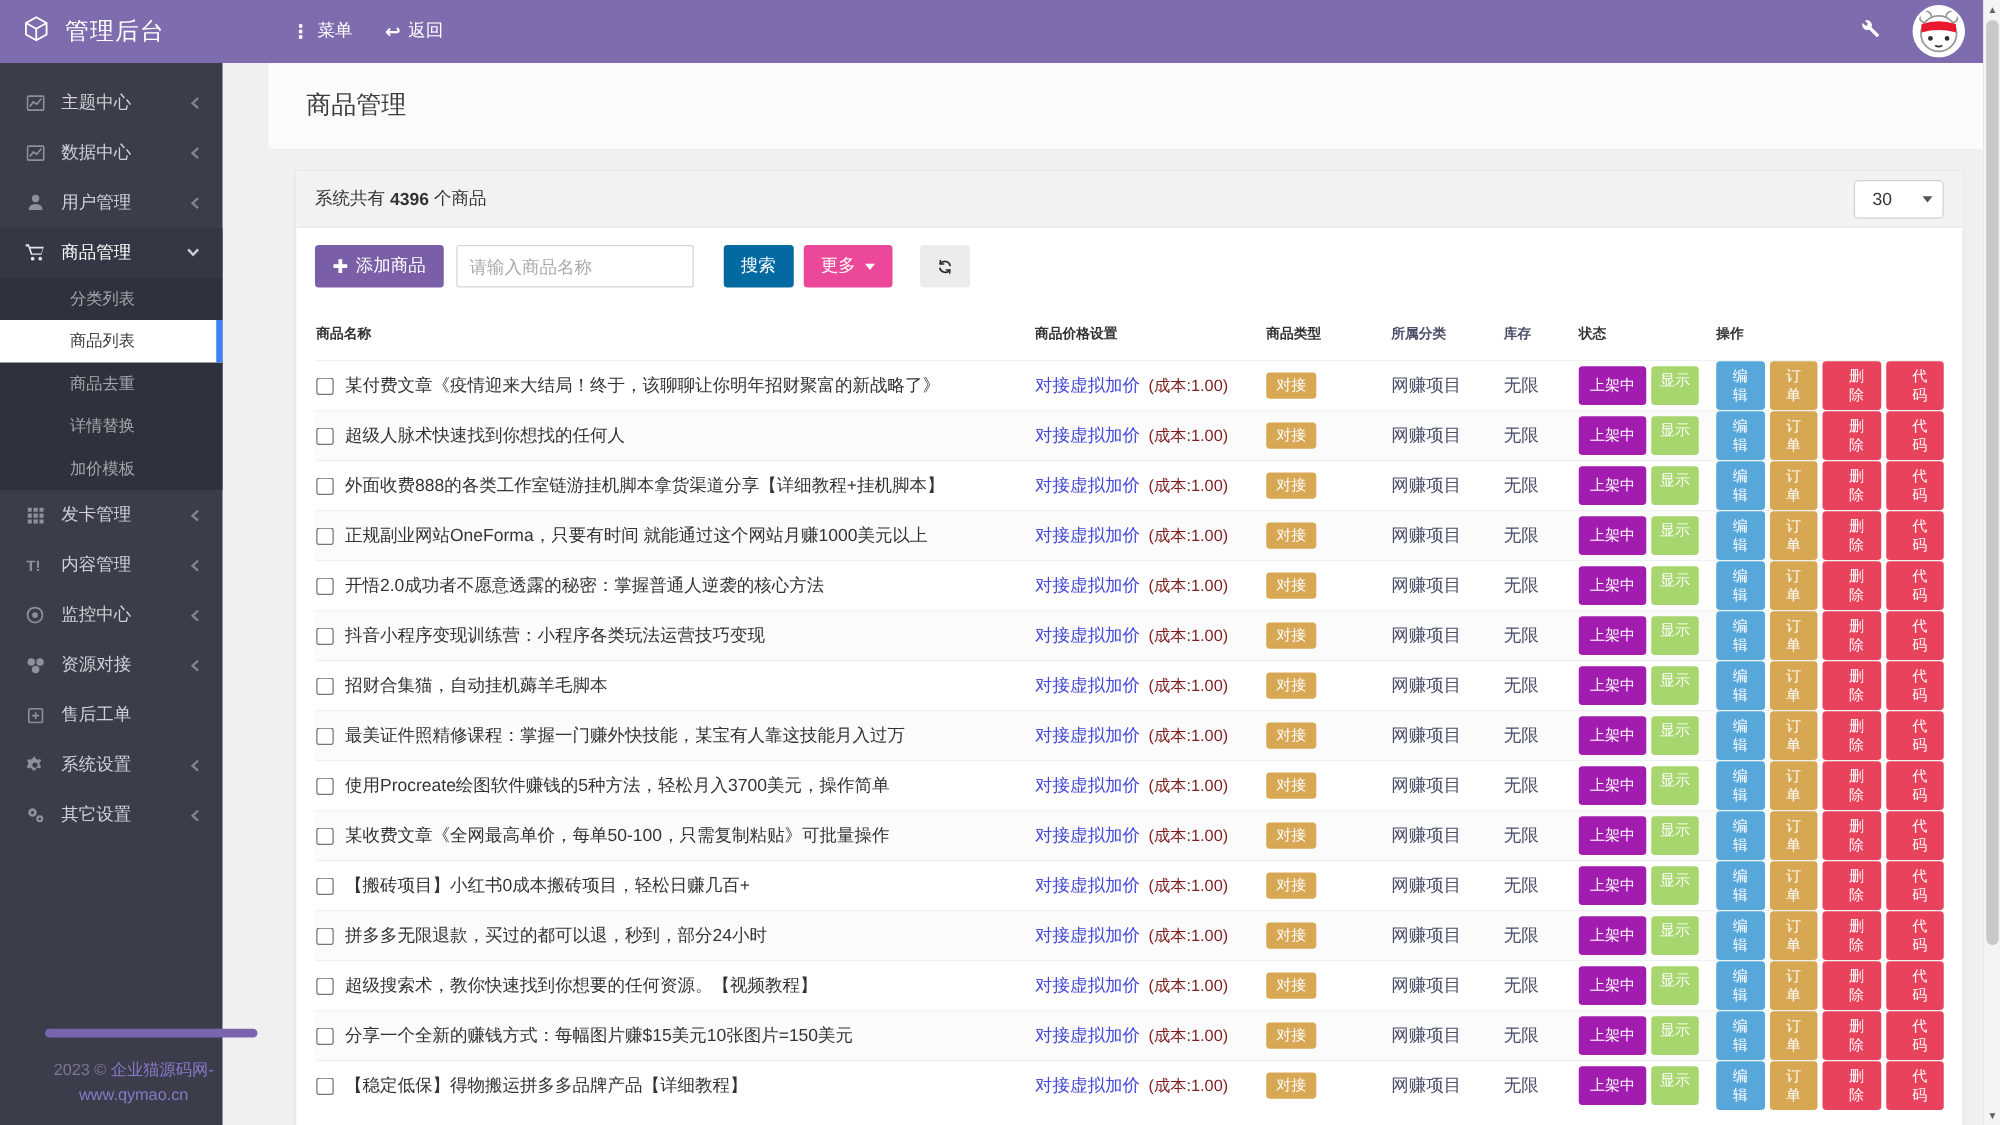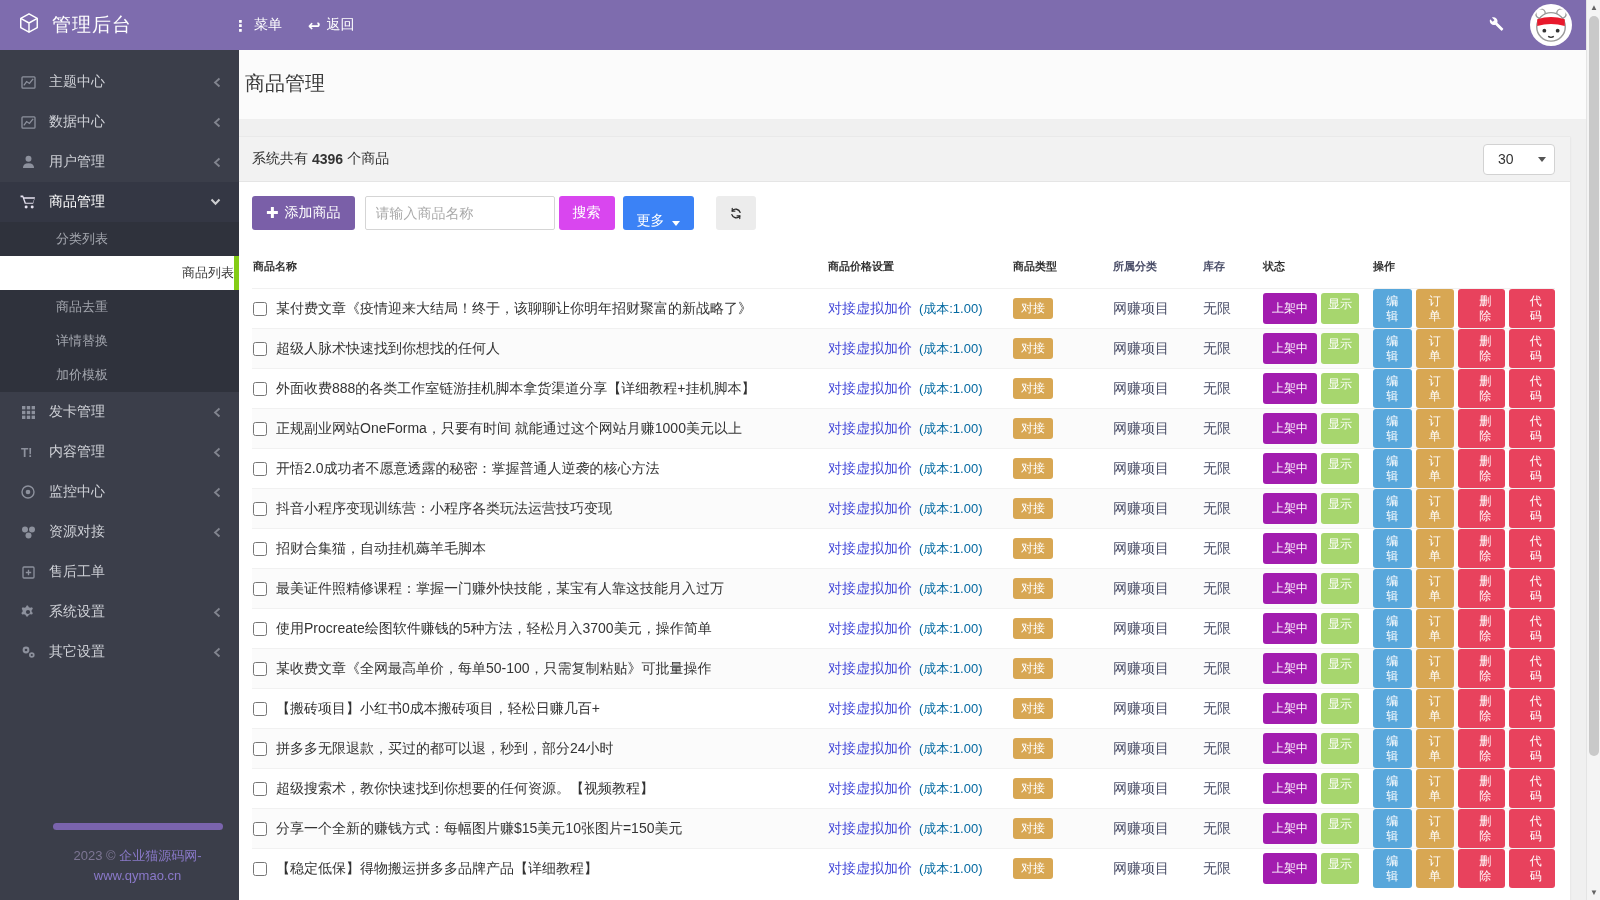--- a/index.html
+++ b/index.html
@@ -12,34 +12,34 @@
   .brand { width:215px; display:flex; align-items:center; gap:12px; padding-left:18px; }
   .brand-title { font-size:19px; letter-spacing:1px; }
   .topmenu { display:flex; align-items:center; gap:26px; margin-left:18px; font-size:14px; }
   .topmenu .titem { display:flex; align-items:center; gap:6px; cursor:pointer; color:#fff; }
   .tm-ico { font-size:15px; font-weight:bold; line-height:1; }
   .topright { margin-left:auto; display:flex; align-items:center; gap:26px; padding-right:28px; }
   .avatar-wrap { width:42px; height:42px; border-radius:50%; overflow:hidden;
     border:2px solid rgba(255,255,255,.55); background:#fff; }
 
   
-  .sidebar { position:fixed; top:50px; left:0; bottom:0; width:239px; background:#3b3e4a; z-index:20; }
+  .sidebar { position:fixed; top:50px; left:0; bottom:0; width:178px; background:#3b3e4a; z-index:20; }
   .snav { padding-top:12px; }
   .sitem { height:40px; display:flex; align-items:center; padding:0 18px 0 20px;
     color:#cfd1d7; font-size:14px; cursor:pointer; }
   .sitem .sico { width:16px; margin-right:13px; display:inline-flex; justify-content:center;
     color:#8d919d; font-size:14px; line-height:1; flex:0 0 16px; }
   .sitem .slabel { flex:1; }
   .sitem.open { background:#343744; color:#fff; }
   .sitem.open .sico { color:#e7e3f1; }
   .chev { flex:0 0 auto; opacity:.75; }
   .submenu { background:#2f323c; }
   .subitem { height:34px; line-height:34px; padding-left:56px; font-size:13px;
     color:#a3a6ae; cursor:pointer; }
-  .subitem.active { background:#fff; color:#3a3a3a; border-right:5px solid #84cc16;text-align:right; }
+  .subitem.active { background:#fff; color:#3a3a3a; border-right:5px solid #3b82f6; }
   .side-footer { position:absolute; bottom:14px; left:0; width:100%; text-align:center;padding-left:36px; }
   .side-bar-deco { width:170px; height:7px; border-radius:4px; background:#7a64ad; margin:0 auto 16px; }
   .copy { font-size:13px; color:#7d7694; line-height:20px; }
   .copy a { color:#8a79c9; text-decoration:none; }
 
   
   .main { position:absolute; top:50px; left:215px; right:14px; bottom:0; background:#fbfbfb; }
   .page-head { padding:20px 30px 22px; border-bottom:1px solid #efefef; background:#fbfbfb; }
   .page-title { font-size:20px; color:#3c3c3c; font-weight:400; }
   .content { background:#f0f0f0; padding:16px 15px 0 21px; height:calc(100% - 67px); }
@@ -58,37 +58,37 @@
 
   
   .toolbar { display:flex; align-items:center; margin-bottom:14px; }
   .btn { height:34px; border:none; border-radius:3px; color:#fff; font-size:14px;
     padding:0 14px; cursor:pointer; font-family:inherit; }
   .btn-add { background:#7a5fa8; display:flex; align-items:center; gap:6px; }
   .btn-add .plus { font-weight:bold; font-size:15px; }
   .search-input { height:34px; width:190px; border:1px solid #d5d5d5; border-radius:2px;
     padding:16px 10px; font-size:14px; color:#333; margin-left:10px; outline:none; font-family:inherit; }
   .search-input::placeholder { color:#aaa; }
-  .btn-search { background:#d946ef; margin-left:4px; }
-  .btn-more { background:#3b82f6; margin-left:8px; display:flex; align-items:flex-end; gap:7px; }
+  .btn-search { background:#0369a1; margin-left:24px; }
+  .btn-more { background:#ec4899; margin-left:8px; display:flex; align-items:center; gap:7px; }
   .caret { display:inline-block; border:4px solid transparent; border-top:5px solid #fff; margin-top:4px; }
   .btn-refresh { background:#ececec; color:#333; margin-left:22px; width:40px;
     display:flex; align-items:center; justify-content:center; }
 
   
   .thead, .trow { display:flex; align-items:center; }
   .thead { height:44px; font-weight:bold; font-size:11px; color:#333; }
   .trow { height:40px; border-top:1px solid #f1f1f1; font-size:14px; color:#333; }
   .trow:nth-child(even) { background:#fbfbfb; }
   .c-name { flex:1; min-width:0; display:flex; align-items:center; gap:9px; padding-left:1px; }
   .c-name input { width:14px; height:14px; flex:0 0 14px; cursor:pointer; }
   .pname { white-space:nowrap; overflow:hidden; text-overflow:ellipsis;text-align:right; }
   .c-price { width:185px; flex:0 0 185px; white-space:nowrap; }
   .c-price a { color:#4348d8; text-decoration:none; cursor:pointer; }
-  .c-price .note { color:#0369a1; font-size:13px; margin-left:3px; }
+  .c-price .note { color:#7f1d1d; font-size:13px; margin-left:3px; }
   .c-type { width:100px; flex:0 0 100px; }
   .c-cat { width:90px; flex:0 0 90px; color:#4a4e68; }
   .c-stock { width:60px; flex:0 0 60px; color:#4a4e68; }
   .c-status { width:110px; flex:0 0 110px; display:flex; gap:4px; }
   .c-ops { width:182px; flex:0 0 182px; display:flex; gap:4px; }
   .badge { display:inline-block; color:#fff; font-size:12px; border-radius:3px;
     padding:3px 8px; line-height:1.25; cursor:default; }
   .bg-tan { background:#d8a753; }
   .bg-green { background:#a21caf; padding:8px 9px; cursor:pointer; }
   .bg-green2 { background:#a7d66e; padding:4px 7px; cursor:pointer; }

